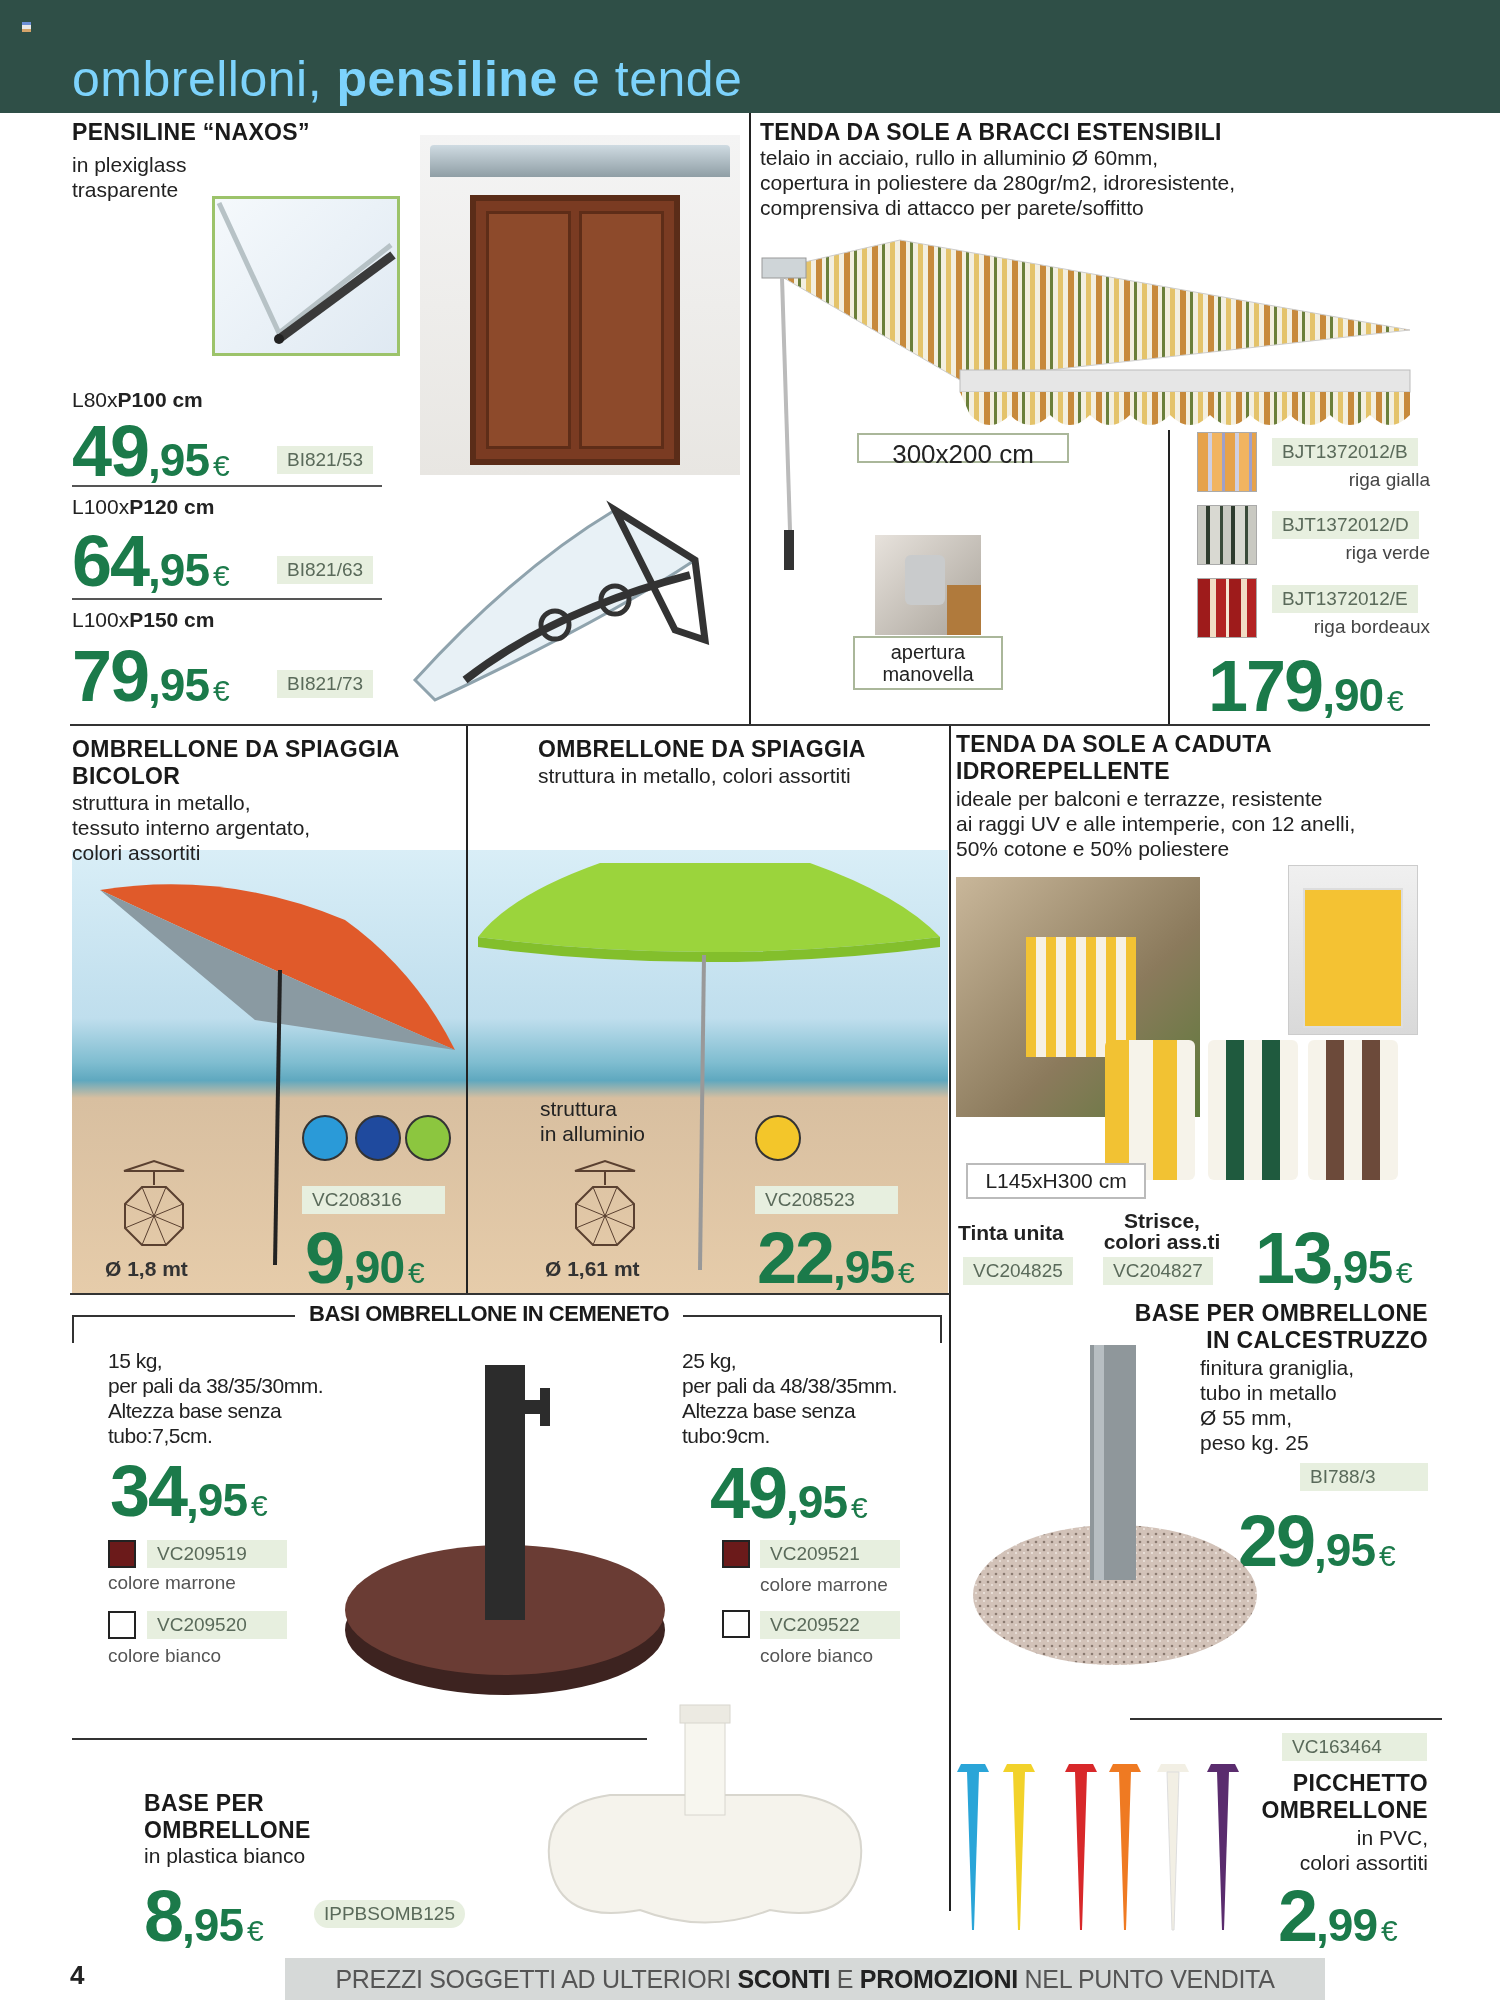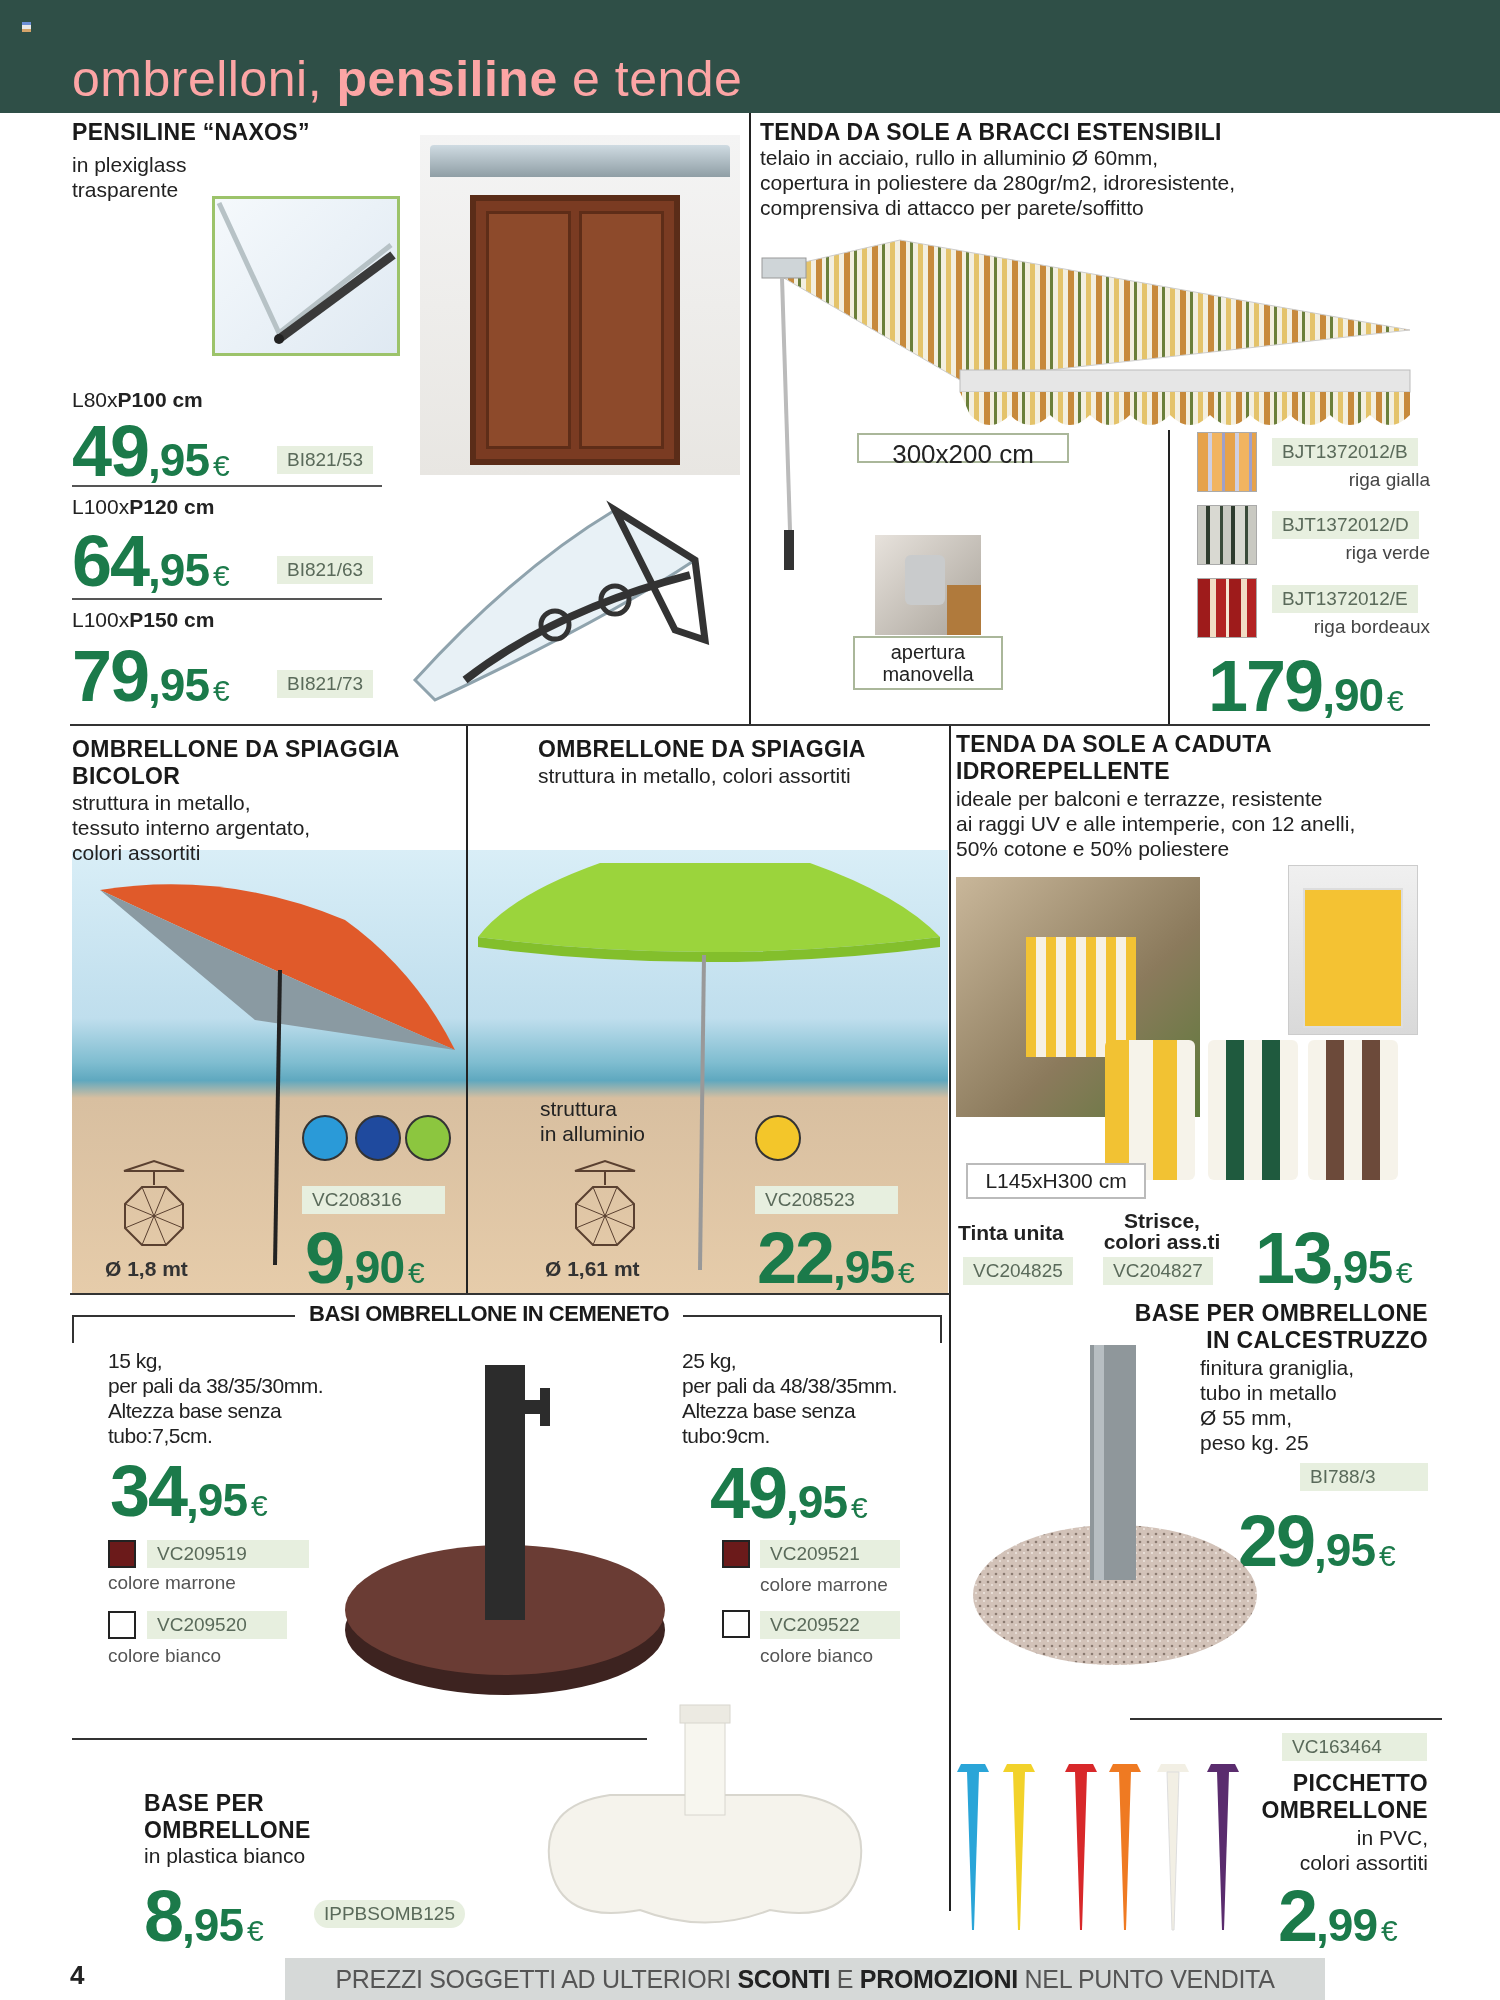--- a/index.html
+++ b/index.html
@@ -1,20 +1,20 @@
 <!DOCTYPE html>
 <html><head>
 <meta charset="utf-8">
 <style>
   * { box-sizing: border-box; margin: 0; padding: 0; }
   body { width: 1500px; height: 2000px; background: #ffffff; font-family: "Liberation Sans", sans-serif; color: #1c1c1c; position: relative; overflow: hidden; }
   .abs { position: absolute; }
   .header { left: 0; top: 0; width: 1500px; height: 113px; background: #2f4f47; }
   .header .flag { left: 22px; top: 22px; width: 9px; height: 10px; background: linear-gradient(#6c8fd6 0 33%, #e9e9e9 33% 66%, #d5a46a 66%); }
-  .header .title { left: 72px; top: 50px; font-size: 50px; color: #fca5a5; font-weight: 300; letter-spacing: 0.5px; white-space: nowrap; }
+  .header .title { left: 72px; top: 50px; font-size: 50px; color: #7dd3fc; font-weight: 300; letter-spacing: 0.5px; white-space: nowrap; }
   .header .title b { font-weight: 700; }
   .h-bold { font-weight: 700; font-size: 23px; letter-spacing: 0.3px; line-height: 27px; color: #1a1a1a; }
   .desc { font-size: 21px; line-height: 25px; color: #222; }
   .cond { font-family: "Liberation Sans Narrow", "Liberation Sans", sans-serif; letter-spacing: -0.5px; }
   .price { color: #1b7a4a; font-weight: 700; white-space: nowrap; line-height: 1; }
   .price .int { font-size: 72px; letter-spacing: -2px; }
   .price .dec { font-size: 46px; letter-spacing: -1px; }
   .price .eur { font-size: 30px; font-weight: 400; margin-left: 4px; }
   .code { background: #e7efdf; color: #5a6a5a; font-size: 19px; padding: 3px 10px; white-space: nowrap; }
   .size { font-size: 21px; color: #222; }
@@ -238,21 +238,21 @@
   <div class="abs h-bold cond" style="left:295px;top:1300px;background:#fff;padding:0 14px;font-size:22px;">BASI OMBRELLONE IN CEMENETO</div>
 
   <div class="abs desc cond" style="left:108px;top:1348px;">
     <div>15 kg,</div>
     <div>per pali da 38/35/30mm.</div>
     <div>Altezza base senza</div>
     <div>tubo:7,5cm.</div>
   </div>
   <div class="abs price" style="left:110px;top:1455px;"><span class="int">34</span><span class="dec">,95</span><span class="eur">€</span></div>
   <div class="abs sq" style="left:108px;top:1540px;background:#6b1a1a;"></div>
-  <div class="abs code" style="left:147px;top:1540px;width:162px;">VC209519</div>
+  <div class="abs code" style="left:147px;top:1540px;width:140px;">VC209519</div>
   <div class="abs desc" style="left:108px;top:1570px;font-size:19px;color:#555;">colore marrone</div>
   <div class="abs sq" style="left:108px;top:1611px;background:#fff;"></div>
   <div class="abs code" style="left:147px;top:1611px;width:140px;">VC209520</div>
   <div class="abs desc" style="left:108px;top:1643px;font-size:19px;color:#555;">colore bianco</div>
 
   <svg class="abs" style="left:340px;top:1360px;" width="330" height="340" viewBox="0 0 330 340">
     <ellipse cx="165" cy="270" rx="160" ry="65" fill="#3d2320"></ellipse>
     <ellipse cx="165" cy="250" rx="160" ry="65" fill="#6a3c34"></ellipse>
     <rect x="145" y="5" width="40" height="255" fill="#2c2c2c"></rect>
     <rect x="185" y="40" width="18" height="14" fill="#2c2c2c"></rect>

